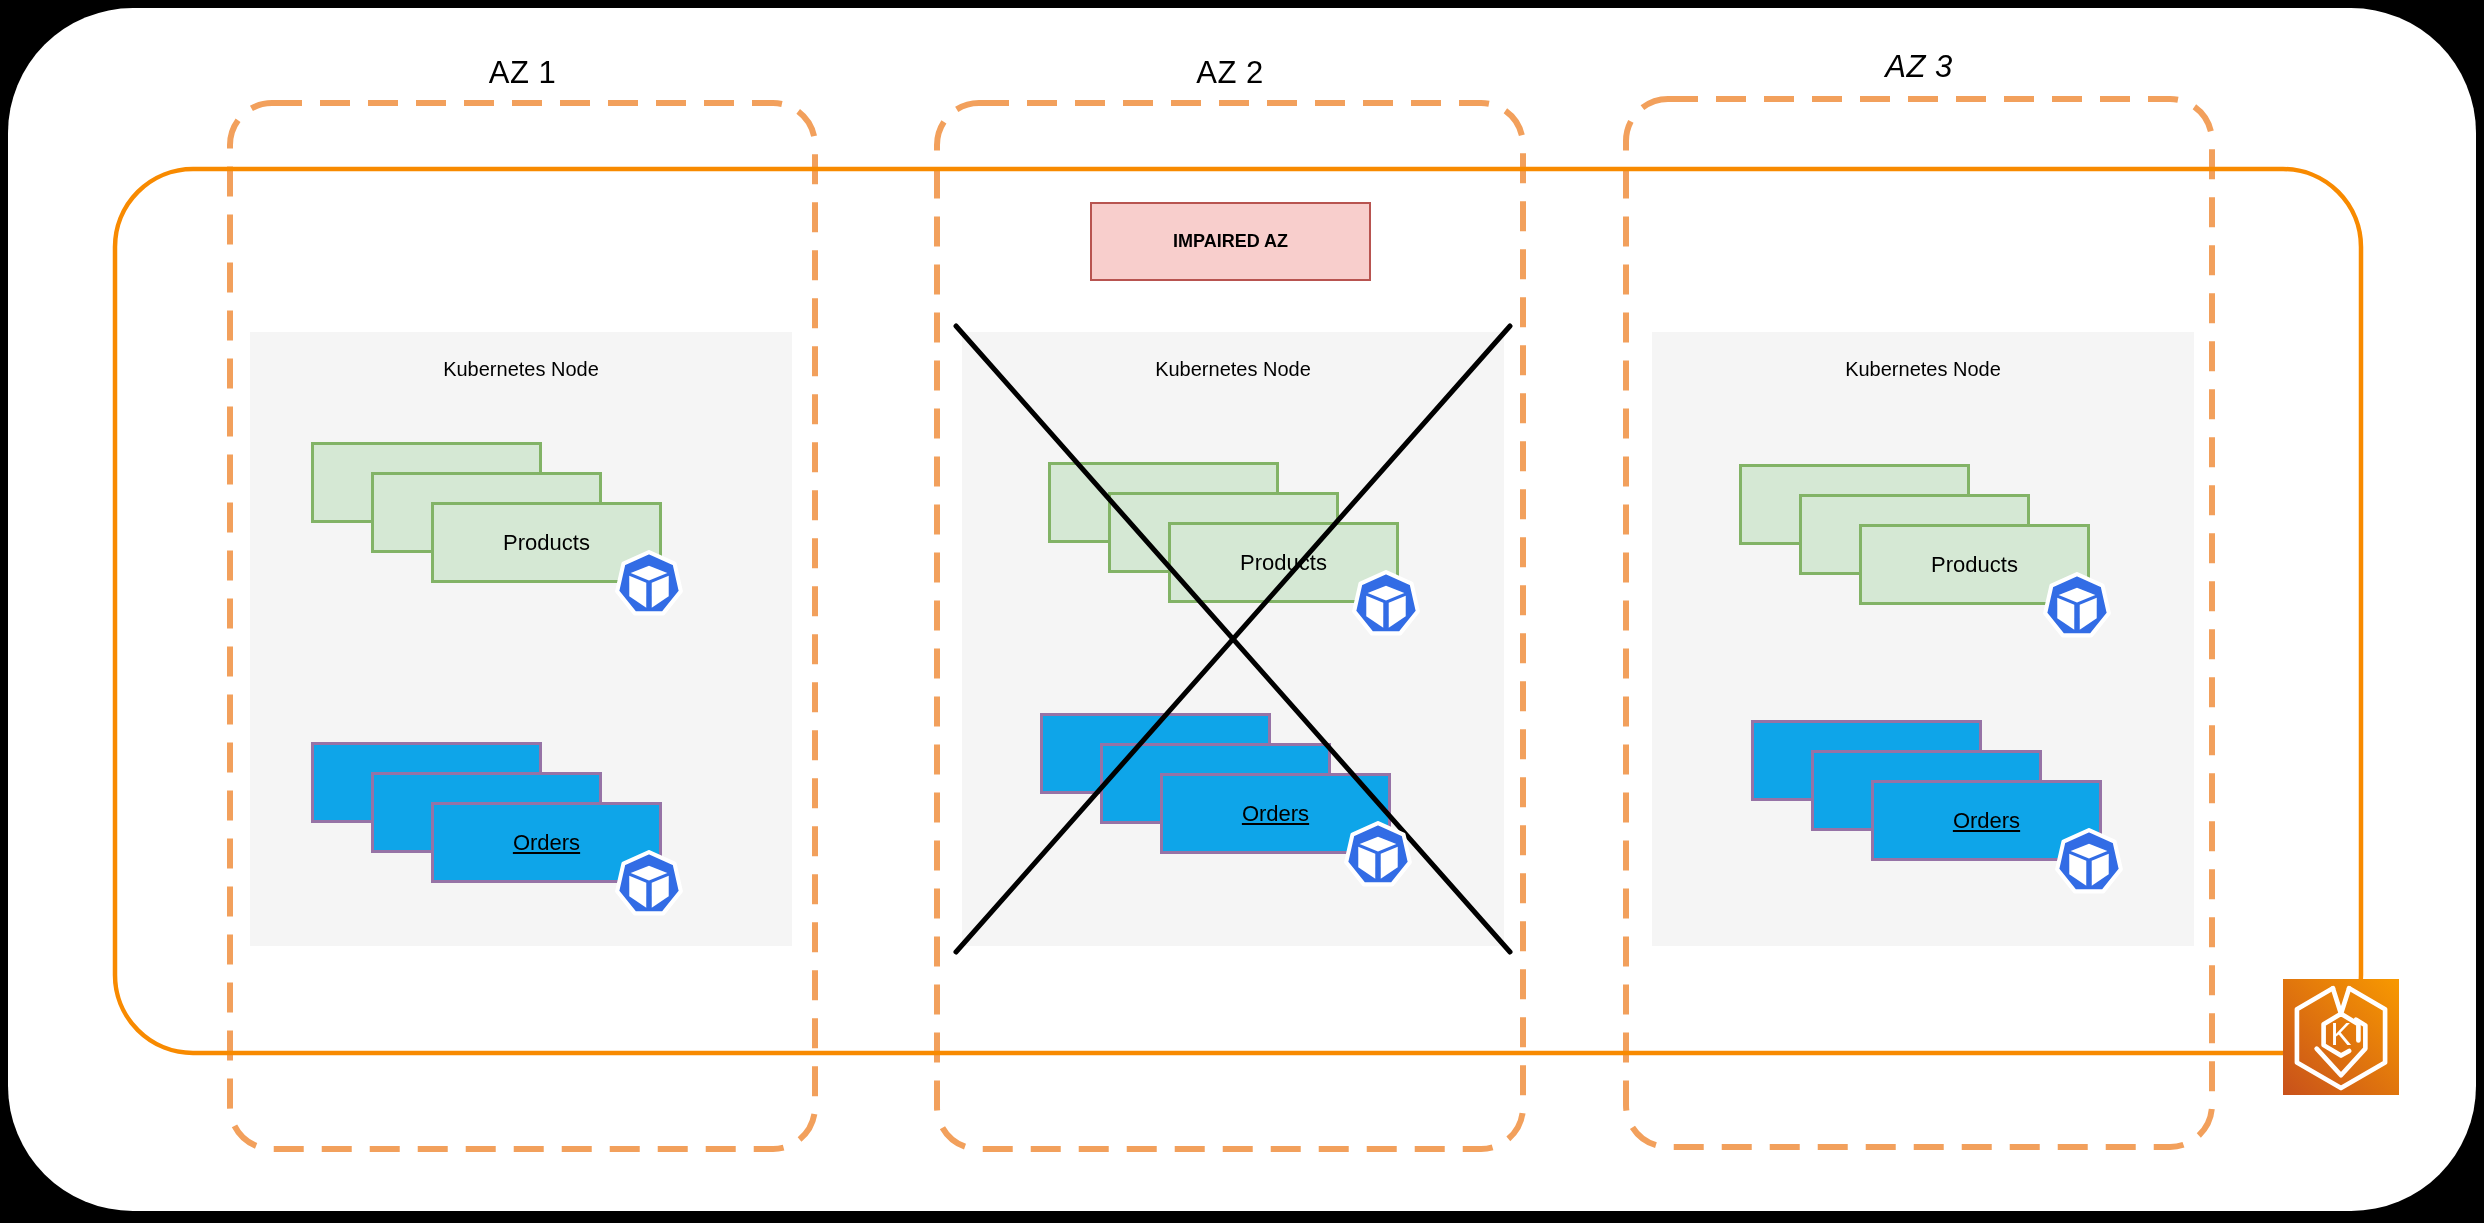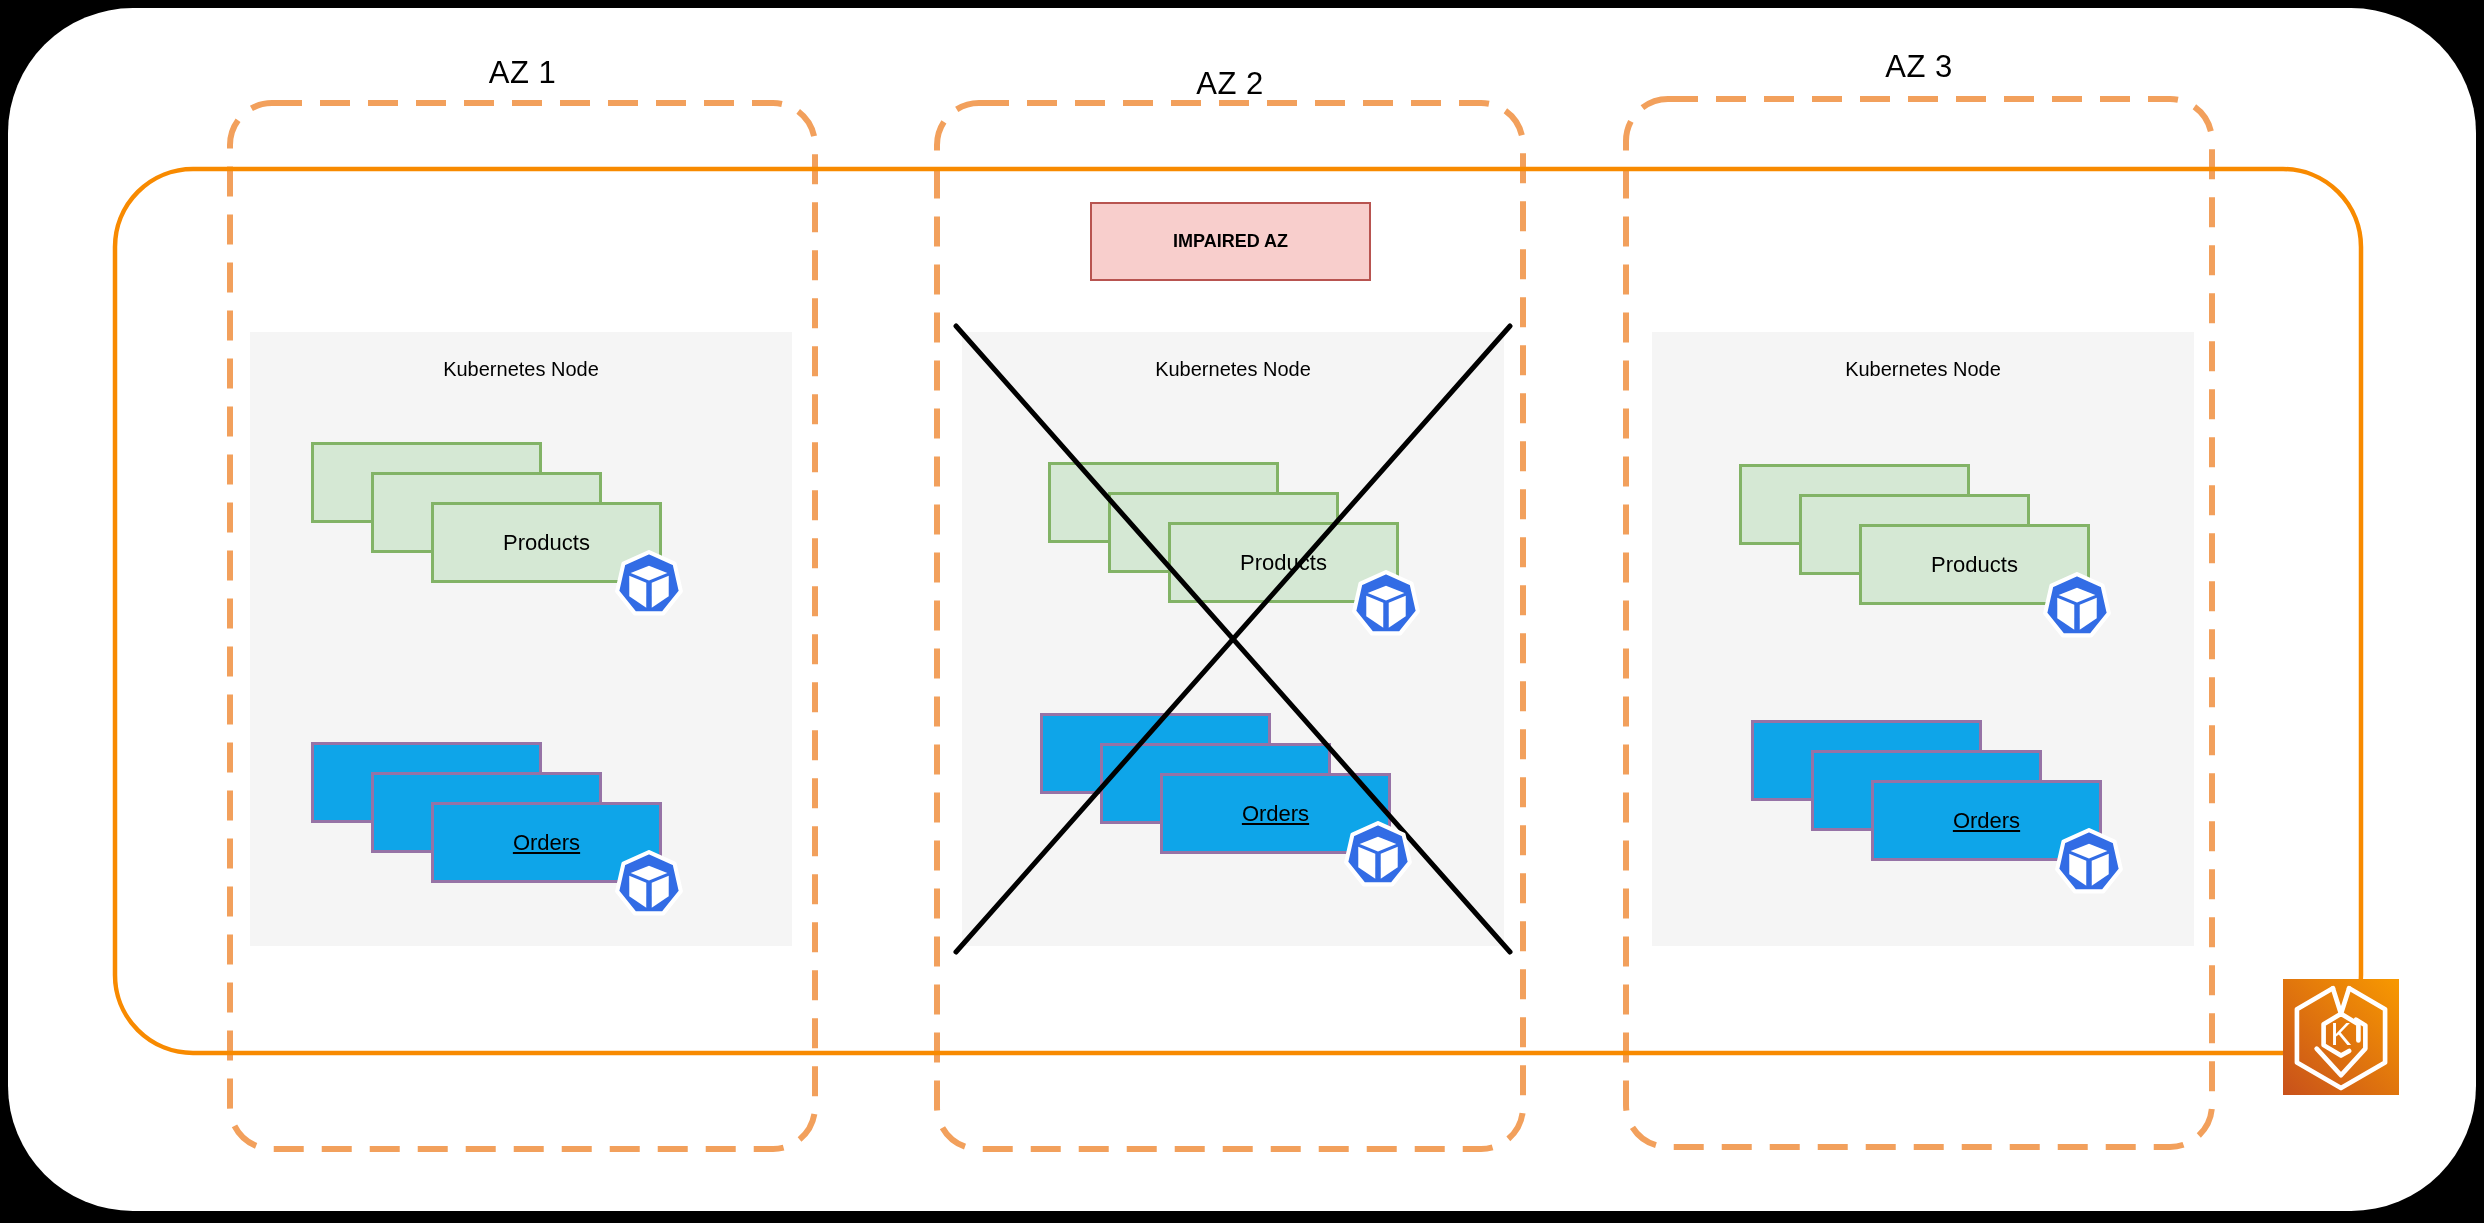--- a/index.html
+++ b/index.html
@@ -41,22 +41,22 @@
     </svg>
     <svg class="abs" style="left:1623px;top:96px;" width="592" height="1054">
       <rect x="3" y="3" width="586" height="1048" rx="42" fill="none" stroke="#F2A05C" stroke-width="6" stroke-dasharray="30 18"></rect>
     </svg>
 
     <svg class="abs" style="left:112px;top:166px;" width="2252" height="890">
       <rect x="3" y="3" width="2246" height="884" rx="78" fill="none" stroke="#F88A00" stroke-width="4.5"></rect>
     </svg>
 
     <div class="az-label" style="left:227px;top:52px;width:591px;">AZ 1</div>
-    <div class="az-label" style="left:934px;top:63px;width:592px;">AZ 2</div>
-    <div class="az-label" style="left:1623px;top:46px;width:592px;">AZ 3</div>
+    <div class="az-label" style="left:934px;top:52px;width:592px;">AZ 2</div>
+    <div class="az-label" style="left:1623px;top:46px;width:592px;font-style:italic;">AZ 3</div>
 
     <div class="badge">IMPAIRED AZ</div>
 
     <div class="k8s-node" style="left:250px;">
       <div class="node-title">Kubernetes Node</div>
 
       <div class="wl-rect green" style="left:61px;top:110px;"></div>
       <div class="wl-rect green" style="left:121px;top:140px;"></div>
       <div class="wl-rect green" style="left:181px;top:170px;">
         <span>Products</span>

